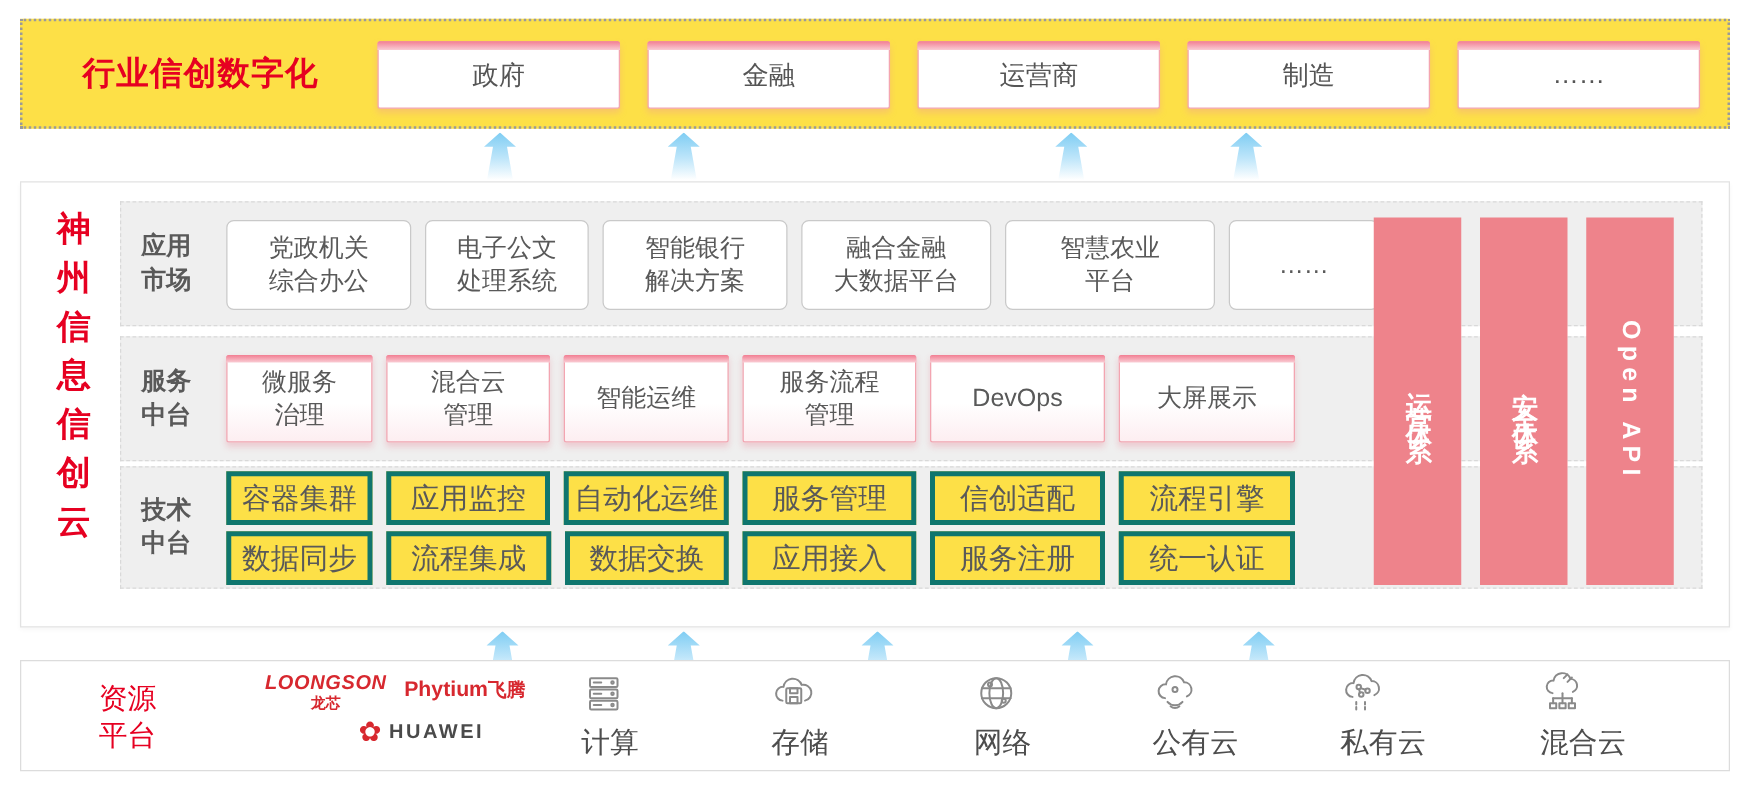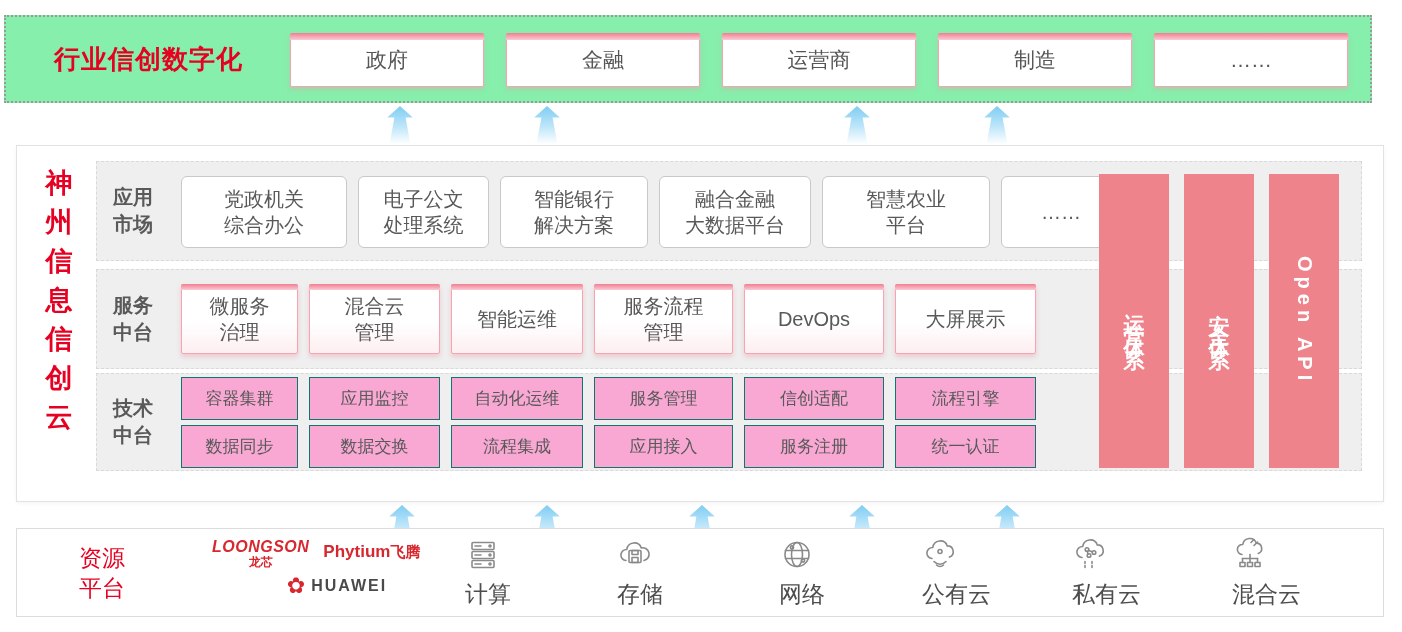--- a/index.html
+++ b/index.html
@@ -1,22 +1,22 @@
 <!DOCTYPE html>
 <html><head>
 <meta charset="utf-8">
 <style>
   * { margin:0; padding:0; box-sizing:border-box; }
   html,body { background:#fff; }
   body { font-family:"Liberation Sans","DejaVu Sans",sans-serif; }
   .canvas { position:relative; width:1402px; height:632px; background:#fff; overflow:hidden; }
 
   
-  .top-banner { position:absolute; left:4px; top:15px; width:1368px; height:88px;
-    border:2px dotted #9a9a9a; background:#86efac; }
+  .top-banner { position:absolute; left:16px; top:15px; width:1368px; height:88px;
+    border:2px dotted #9a9a9a; background:#fde047; }
   .top-title { position:absolute; left:48px; top:50%; transform:translateY(-50%);
     font-size:26px; font-weight:bold; color:#e60021; letter-spacing:1px; }
   .industry-row { position:absolute; left:284px; right:22px; top:16px; height:54px;
     display:flex; gap:22px; }
   .industry-box { position:relative; flex:1; background:#fff;
     border:1px solid #f3a5b1; border-radius:2px;
     box-shadow:0 3px 5px rgba(240,150,162,.35);
     display:flex; align-items:center; justify-content:center;
     font-size:21px; color:#555; }
   .industry-box::before { content:""; position:absolute; left:-1px; right:-1px; top:-1px;
@@ -52,24 +52,24 @@
     background:linear-gradient(180deg,#ffffff 55%,#fdeef1 100%);
     border:1px solid #f3a5b1; border-radius:2px;
     box-shadow:0 3px 5px rgba(232,120,140,.3);
     display:flex; align-items:center; justify-content:center; text-align:center;
     font-size:20px; color:#595959; line-height:26px; white-space:pre-line; }
   .svc-box::before { content:""; position:absolute; left:-1px; right:-1px; top:-1px;
     height:6px; background:linear-gradient(180deg,#f27e92,#f9ccd4);
     border-radius:2px 2px 0 0; }
   .tech-items-1 { top:3px; }
   .tech-items-2 { top:51px; }
-  .tech-box { height:43px; background:#f9a8d4; border:1px solid #0f766e;
+  .tech-box { height:43px; background:#fde047; border:4px solid #0f766e;
     display:flex; align-items:center; justify-content:center;
-    font-size:17px; color:#595959; }
-  .w1{width:166px}.w2{width:131px}.w3{width:148px}.w4{width:152px}.w5{width:168px}.w6{width:120px}
+    font-size:23px; color:#595959; }
+  .w1{width:148px}.w2{width:131px}.w3{width:148px}.w4{width:152px}.w5{width:168px}.w6{width:120px}
   .v1{width:117px}.v2{width:131px}.v3{width:132px}.v4{width:139px}.v5{width:140px}.v6{width:141px}
 
   .side-bar { position:absolute; top:28px; width:70px; height:294px; background:#ee838b;
     display:flex; align-items:center; justify-content:center; }
   .bar-1{left:1082px}.bar-2{left:1167px}.bar-3{left:1252px}
   .bar-text { color:#fff; font-size:21px; font-weight:bold;
     writing-mode:vertical-rl; text-orientation:upright; letter-spacing:12px; }
   .bar-text-latin { color:#fff; font-size:20px; font-weight:bold;
     writing-mode:vertical-rl; text-orientation:mixed; letter-spacing:5px; }
 
@@ -159,22 +159,22 @@
       <div class="items tech-items-1">
         <div class="tech-box v1">容器集群</div>
         <div class="tech-box v2">应用监控</div>
         <div class="tech-box v3">自动化运维</div>
         <div class="tech-box v4">服务管理</div>
         <div class="tech-box v5">信创适配</div>
         <div class="tech-box v6">流程引擎</div>
       </div>
       <div class="items tech-items-2">
         <div class="tech-box v1">数据同步</div>
+        <div class="tech-box v3">流程集成</div>
         <div class="tech-box v2">数据交换</div>
-        <div class="tech-box v3">流程集成</div>
         <div class="tech-box v4">应用接入</div>
         <div class="tech-box v5">服务注册</div>
         <div class="tech-box v6">统一认证</div>
       </div>
     </div>
 
     <div class="side-bar bar-1">
       <span class="bar-text">运营体系</span>
     </div>
     <div class="side-bar bar-2">

